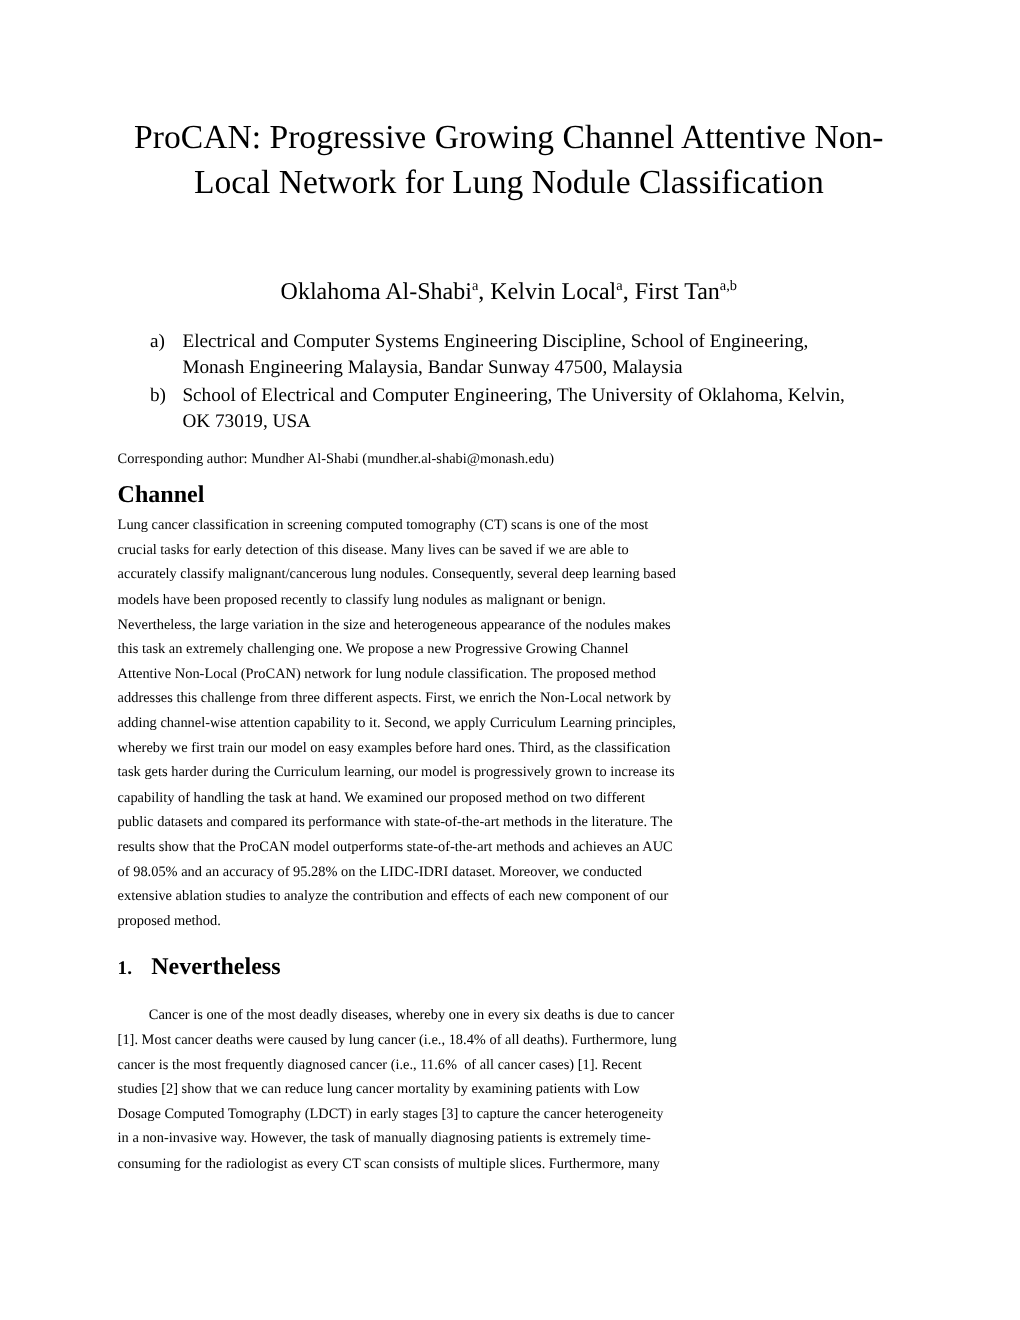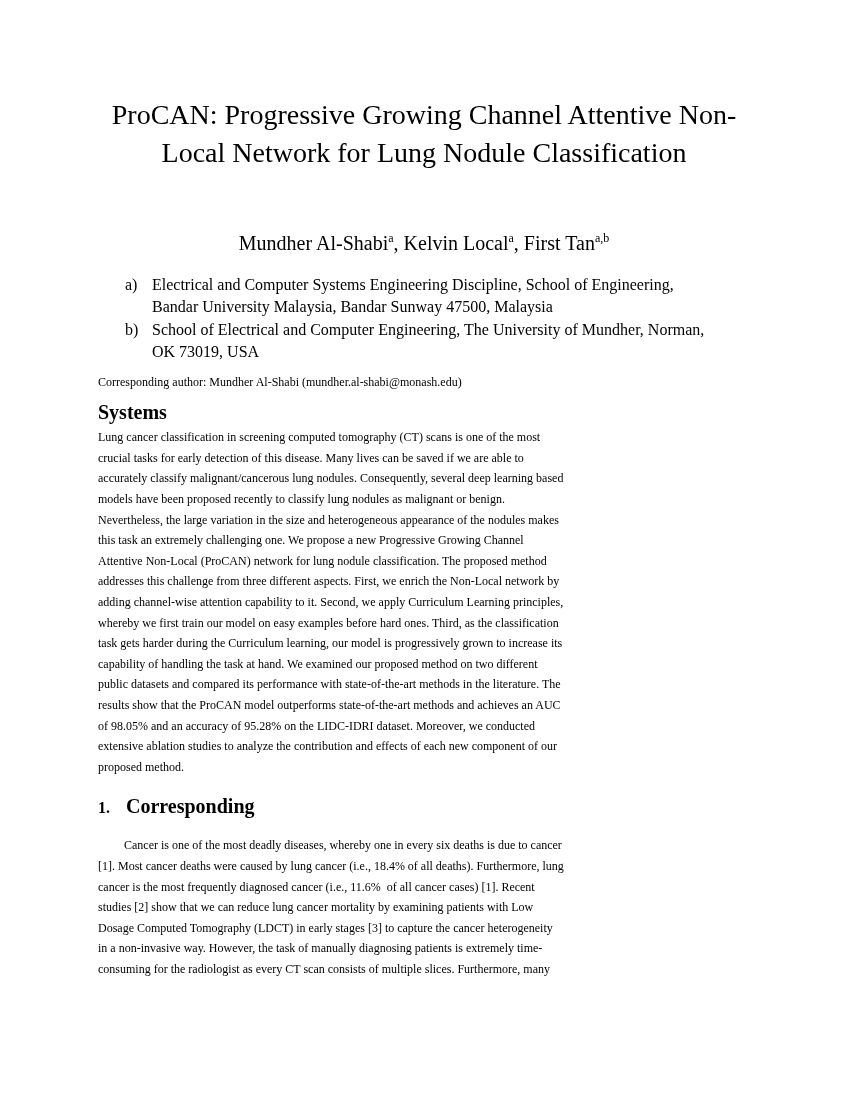--- a/index.html
+++ b/index.html
@@ -94,59 +94,59 @@
 </style>
 </head>
 <body>
 
 <div class="page">
   <div class="content">
 
     <h1 class="paper-title">ProCAN: Progressive Growing Channel Attentive Non-
 Local Network for Lung Nodule Classification</h1>
 
-    <div class="authors"><span>Mundher Al-Shabi</span><sup>a</sup><span>, </span><span>Kelvin Local</span><sup>a</sup><span>, </span><span>First Tan</span><sup>a,b</sup></div>
+    <div class="authors"><span>Oklahoma Al-Shabi</span><sup>a</sup><span>, </span><span>Kelvin Local</span><sup>a</sup><span>, </span><span>First Tan</span><sup>a,b</sup></div>
 
     <div class="affiliations">
       <div class="aff-row">
         <span class="aff-marker">a)</span>
         <span class="aff-text">Electrical and Computer Systems Engineering Discipline, School of Engineering,
-Bandar University Malaysia, Bandar Sunway 47500, Malaysia</span>
+Monash Engineering Malaysia, Bandar Sunway 47500, Malaysia</span>
       </div>
       <div class="aff-row">
         <span class="aff-marker">b)</span>
-        <span class="aff-text">School of Electrical and Computer Engineering, The University of Mundher, Norman,
+        <span class="aff-text">School of Electrical and Computer Engineering, The University of Oklahoma, Kelvin,
 OK 73019, USA</span>
       </div>
     </div>
 
     <p class="corresponding">Corresponding author: Mundher Al-Shabi (mundher.al-shabi@monash.edu)</p>
 
-    <h2 class="abstract-heading">Systems</h2>
+    <h2 class="abstract-heading">Channel</h2>
     <div class="body-text">Lung cancer classification in screening computed tomography (CT) scans is one of the most
 crucial tasks for early detection of this disease. Many lives can be saved if we are able to
 accurately classify malignant/cancerous lung nodules. Consequently, several deep learning based
 models have been proposed recently to classify lung nodules as malignant or benign.
 Nevertheless, the large variation in the size and heterogeneous appearance of the nodules makes
 this task an extremely challenging one. We propose a new Progressive Growing Channel
 Attentive Non-Local (ProCAN) network for lung nodule classification. The proposed method
 addresses this challenge from three different aspects. First, we enrich the Non-Local network by
 adding channel-wise attention capability to it. Second, we apply Curriculum Learning principles,
 whereby we first train our model on easy examples before hard ones. Third, as the classification
 task gets harder during the Curriculum learning, our model is progressively grown to increase its
 capability of handling the task at hand. We examined our proposed method on two different
 public datasets and compared its performance with state-of-the-art methods in the literature. The
 results show that the ProCAN model outperforms state-of-the-art methods and achieves an AUC
 of 98.05% and an accuracy of 95.28% on the LIDC-IDRI dataset. Moreover, we conducted
 extensive ablation studies to analyze the contribution and effects of each new component of our
 proposed method.</div>
 
     <div class="section-heading">
       <span class="section-number">1.</span>
-      <span class="section-title">Corresponding</span>
+      <span class="section-title">Nevertheless</span>
     </div>
     <div class="body-text intro-body">Cancer is one of the most deadly diseases, whereby one in every six deaths is due to cancer
 [1]. Most cancer deaths were caused by lung cancer (i.e., 18.4% of all deaths). Furthermore, lung
 cancer is the most frequently diagnosed cancer (i.e., 11.6%  of all cancer cases) [1]. Recent
 studies [2] show that we can reduce lung cancer mortality by examining patients with Low
 Dosage Computed Tomography (LDCT) in early stages [3] to capture the cancer heterogeneity
 in a non-invasive way. However, the task of manually diagnosing patients is extremely time-
 consuming for the radiologist as every CT scan consists of multiple slices. Furthermore, many</div>
 
   </div>

